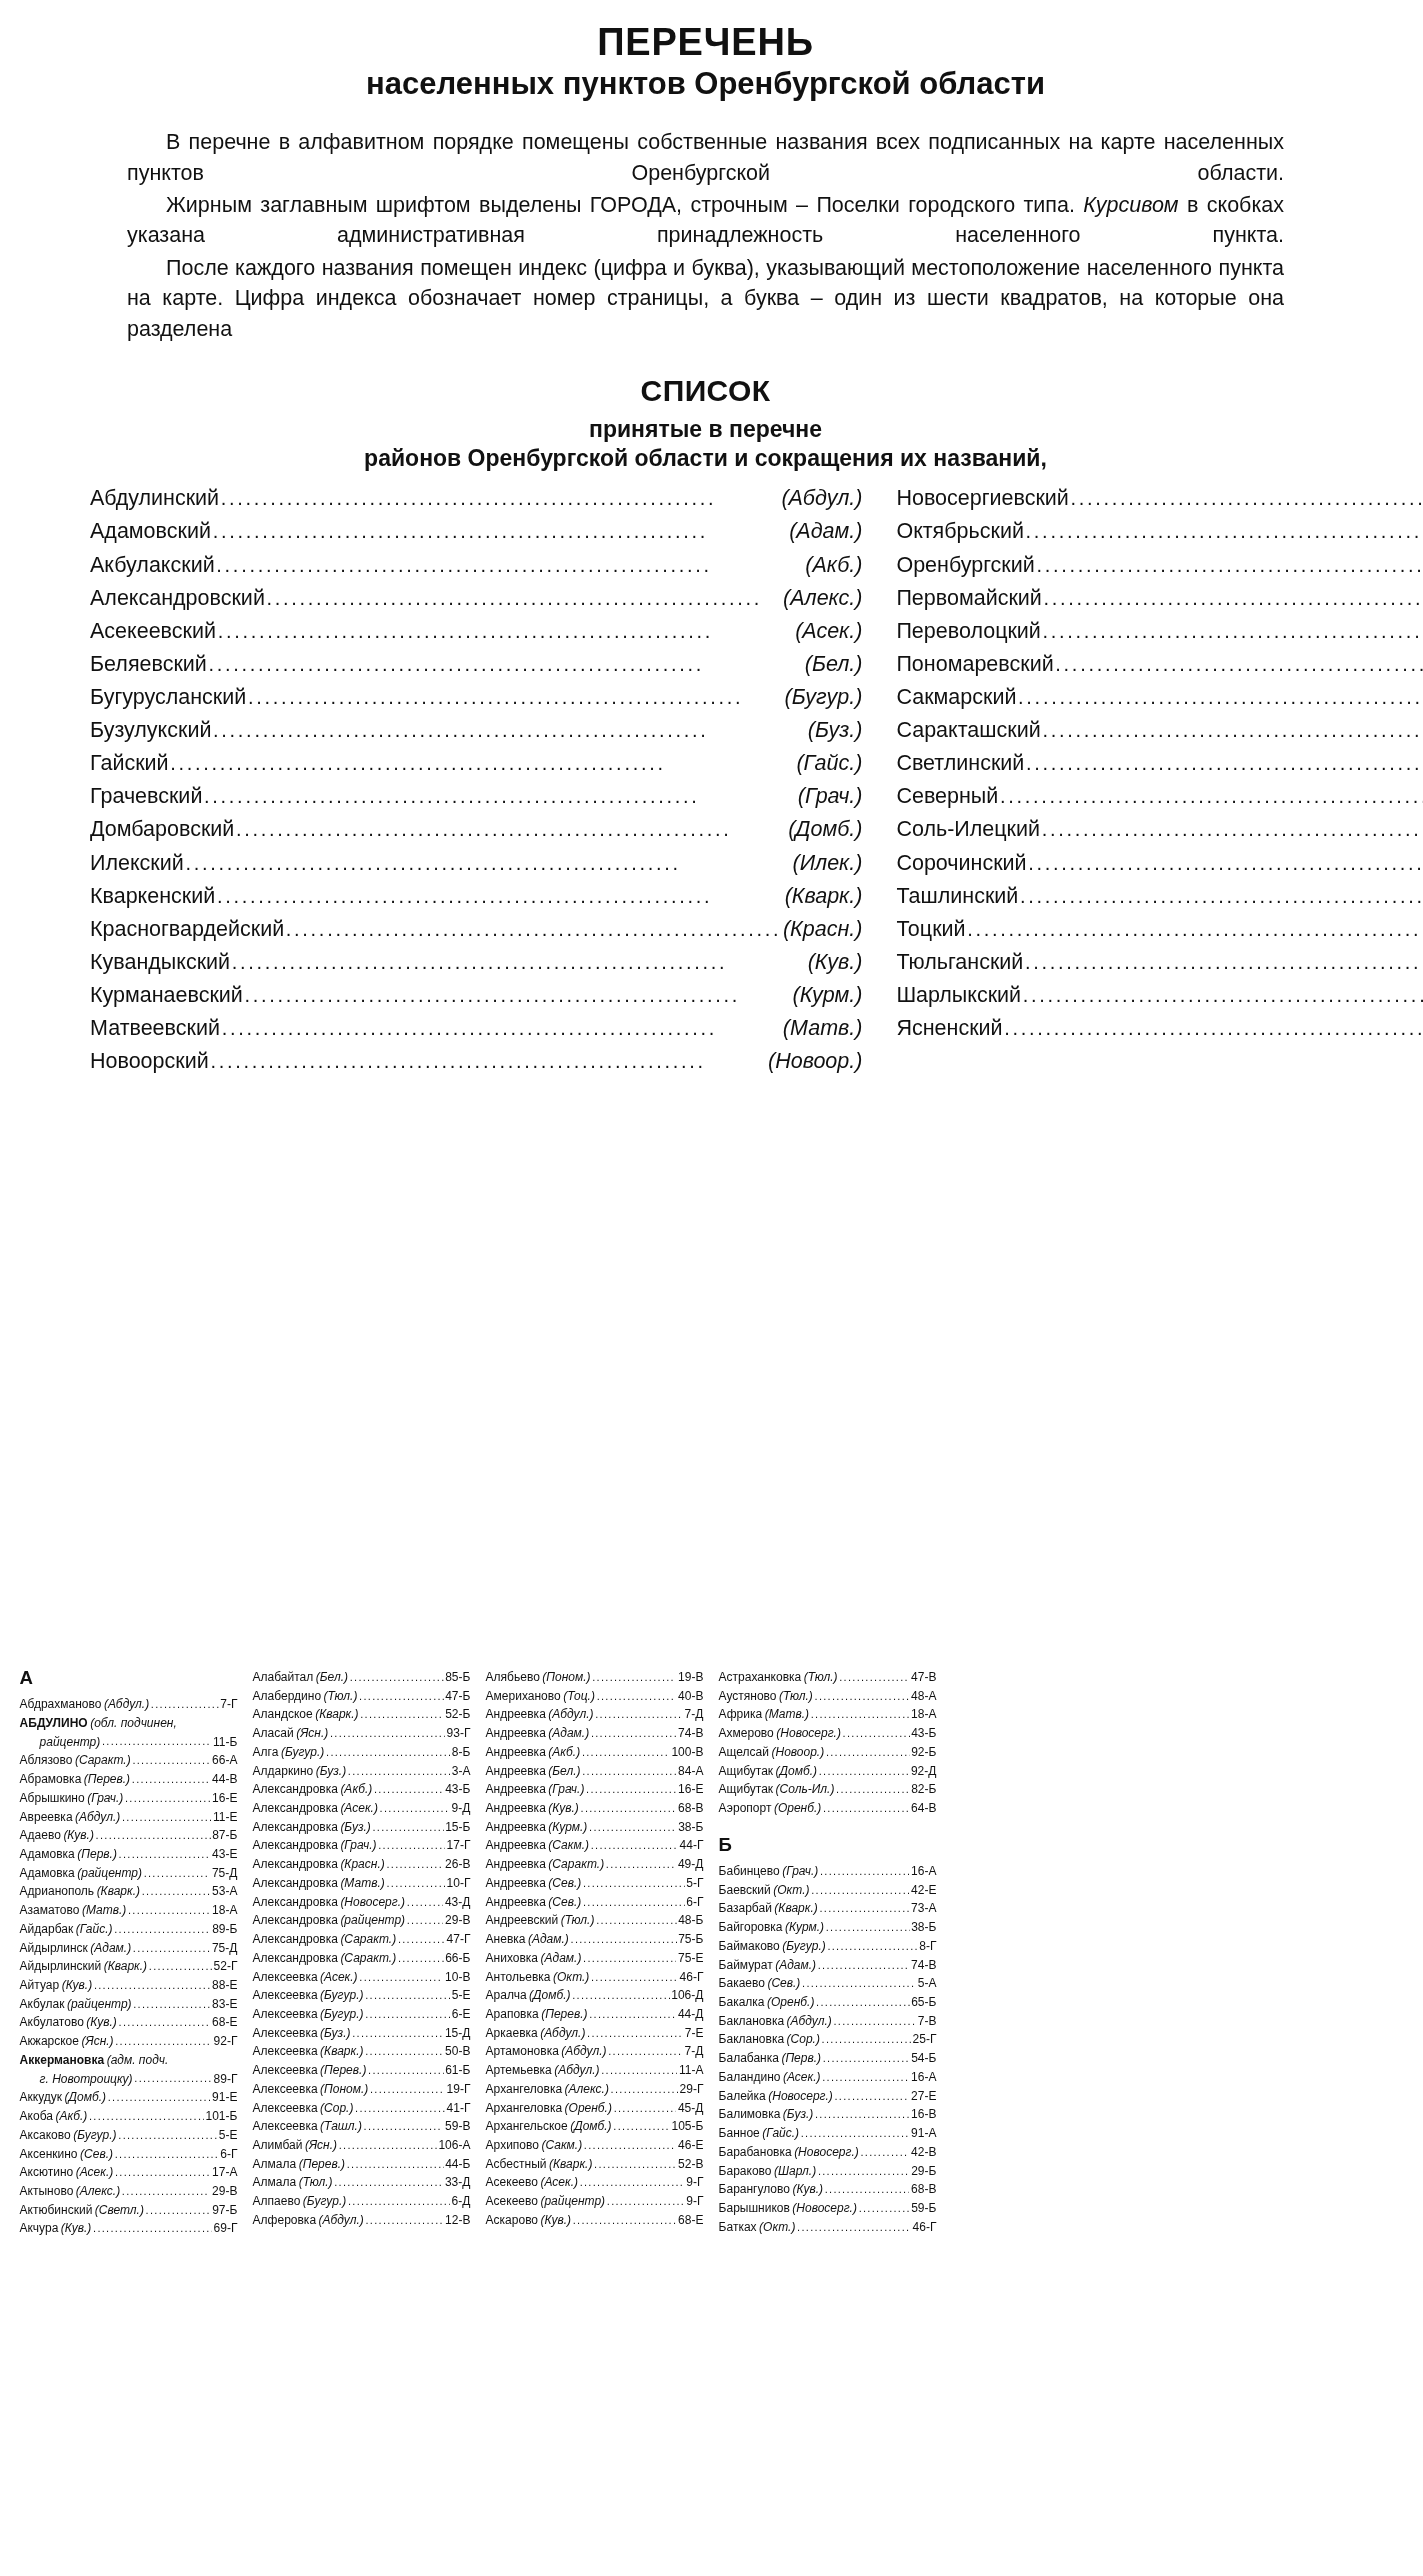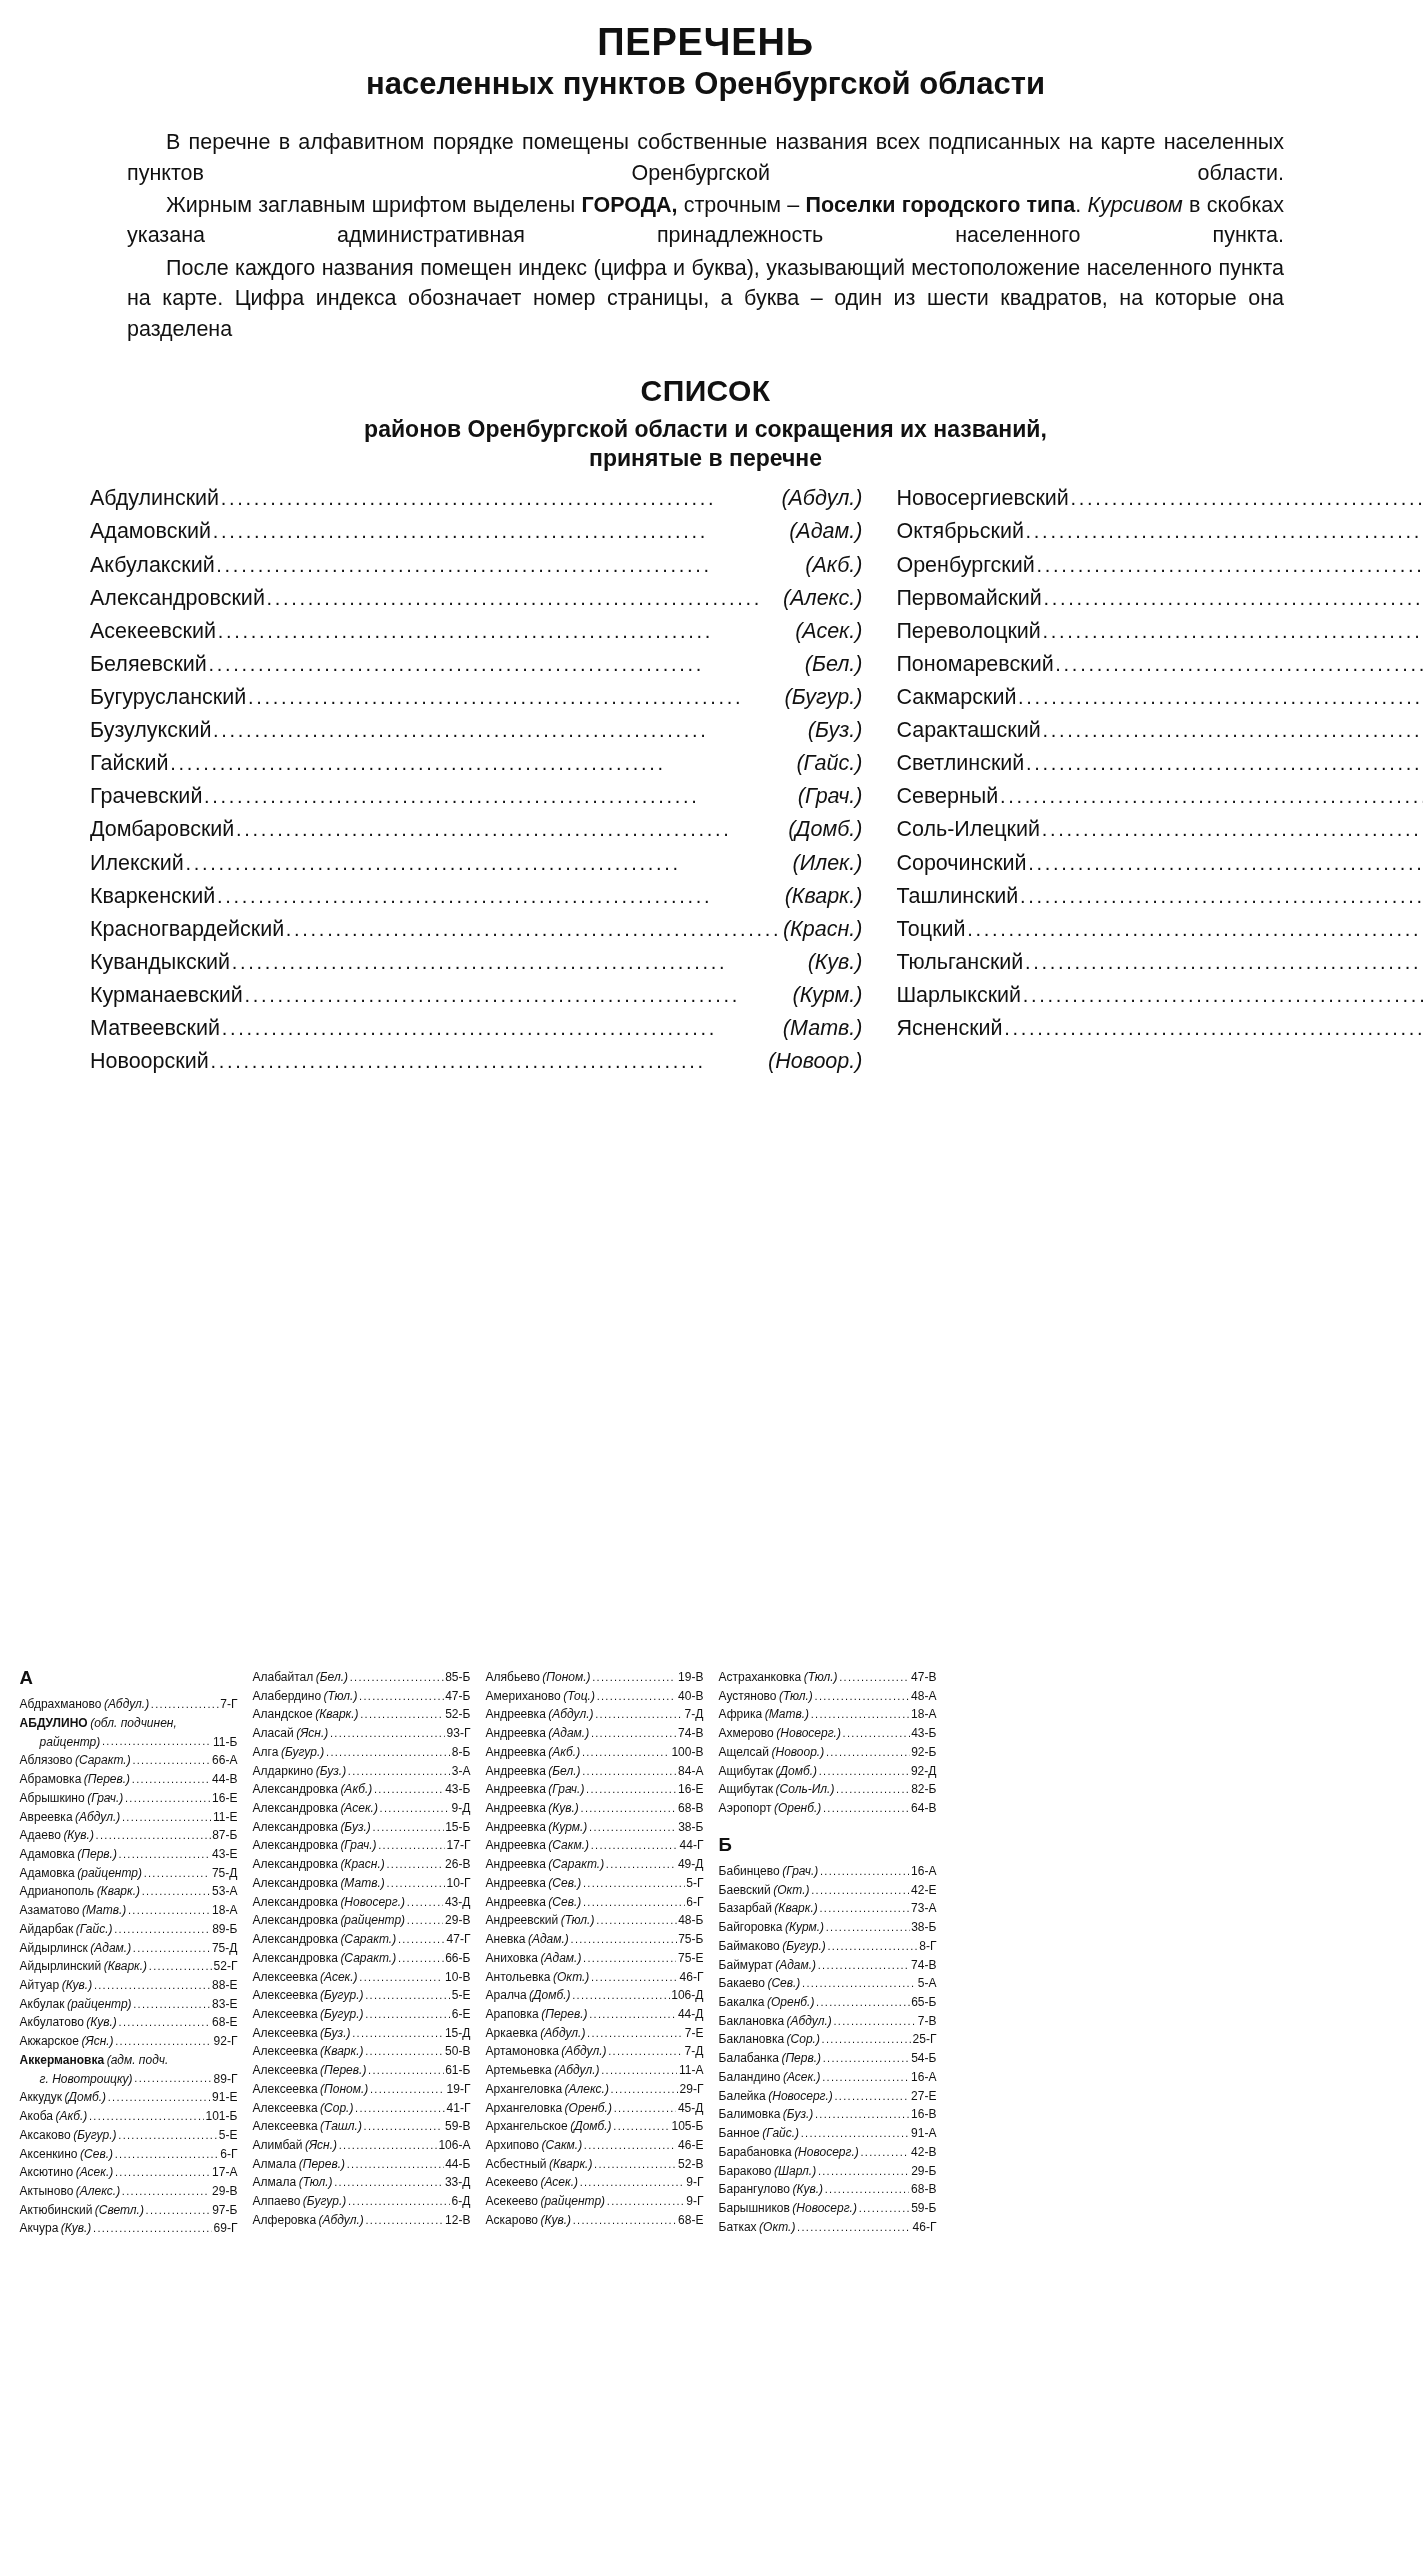--- a/index.html
+++ b/index.html
@@ -49,21 +49,21 @@
   }
   .intro p {
     margin: 0 0 1.7px 0;
     text-indent: 39px;
     text-align: justify;
     text-align-last: left;
   }
   .intro p.justify-all {
     text-align-last: justify;
   }
-  .intro b { font-weight: bold; }
+  .intro b { font-weight: normal; }
   .intro i { font-style: italic; }
 
   
   .title-list {
     text-align: center;
     font-size: 30px;
     font-weight: bold;
     margin: 30px 0 0 0;
     letter-spacing: 0.4px;
   }
@@ -171,22 +171,22 @@
   <h2 class="title-sub">населенных пунктов Оренбургской области</h2>
 
   <div class="intro">
     <p class="justify-all">В перечне в алфавитном порядке помещены собственные названия всех подписанных на карте населенных пунктов Оренбургской области.</p>
     <p class="justify-all"><span>Жирным заглавным шрифтом выделены </span><b>ГОРОДА,</b><span> строчным – </span><b>Поселки городского типа</b><span>. </span><i>Курсивом</i><span> в скобках указана административная принадлежность населенного пункта.</span></p>
     <p>После каждого названия помещен индекс (цифра и буква), указывающий местоположение населенного пункта на карте. Цифра индекса обозначает номер страницы, а буква – один из шести квадратов, на которые она разделена</p>
   </div>
 
   <h2 class="title-list">СПИСОК</h2>
   <div class="title-list-sub">
+    <div>принятые в перечне</div>
     <div>районов Оренбургской области и сокращения их названий,</div>
-    <div>принятые в перечне</div>
   </div>
 
   <div class="districts">
     <div class="districts-col" id="dist-left">
         <div class="dist-row">
           <span class="dist-name">Абдулинский</span>
           <span class="dist-dots">............................................................</span>
           <span class="dist-abbr">(Абдул.)</span>
         </div>
         <div class="dist-row">

